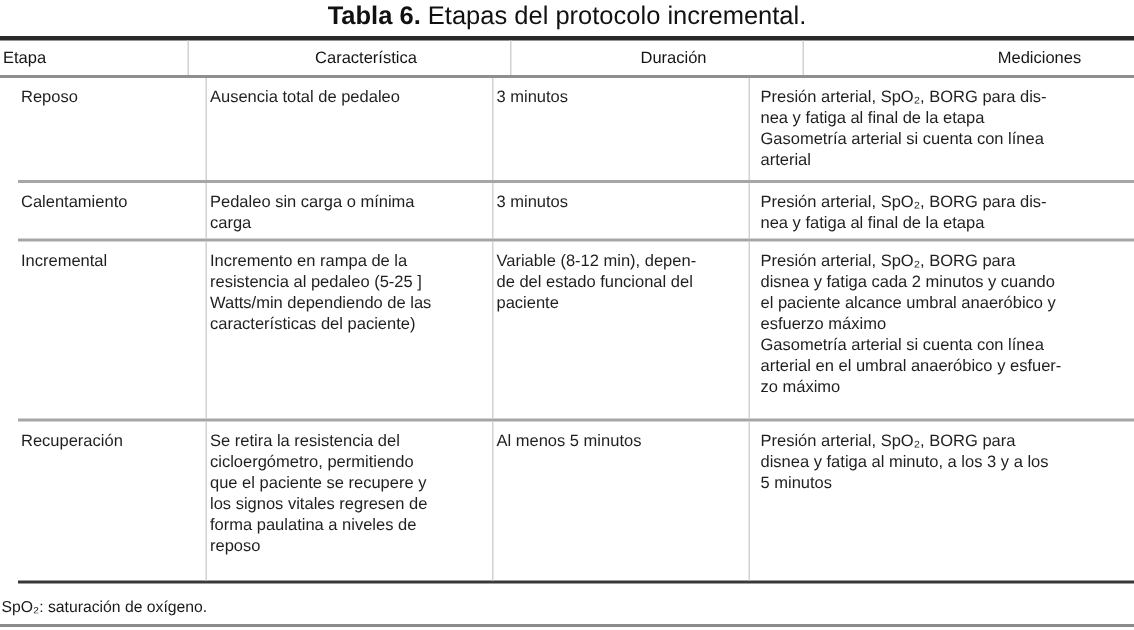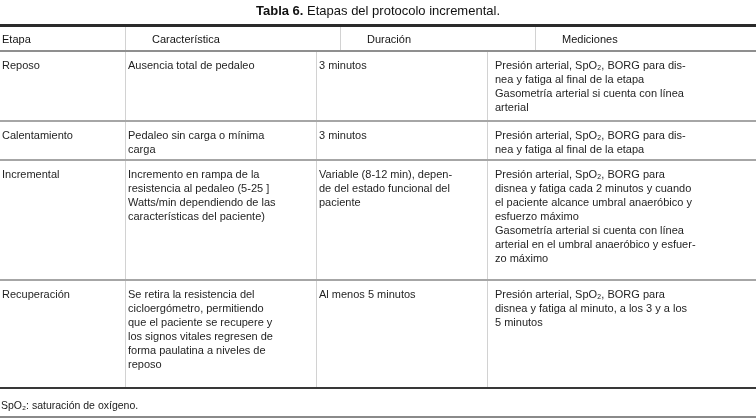--- a/index.html
+++ b/index.html
@@ -13,21 +13,21 @@
     height: 420px;
     background: #ffffff;
     font-family: "Liberation Sans", "DejaVu Sans", sans-serif;
     color: #1f1f1f;
     overflow: hidden;
   }
   .title {
     height: 21px;
     padding-top: 3px;
     text-align: center;
-    font-size: 13px;
+    font-size: 17px;
     line-height: 16px;
     color: #111;
   }
   .title .bold { font-weight: bold; }
   .rule-top { border-top: 3px solid #2a2a2a; }
   .grid {
     display: grid;
     grid-template-columns: 126px 191px 171px 268px;
   }
   .cell {
@@ -42,28 +42,29 @@
   .cell:last-child { border-right: none; }
   .cell.med { padding-left: 7px; }
   .header-row {
     box-sizing: border-box;
     height: 25px;
     border-bottom: 2px solid #8f8f8f;
     gap: 24px;
   }
   .header-row .cell {
     padding-top: 5px;
-    text-align: left;
+    text-align: center;
     white-space: nowrap;
     color: #141414;
   }
   .header-row .cell.first { text-align: left; }
   .body-row {
     box-sizing: border-box;
     border-bottom: 2px solid #a6a6a6;
+    margin-left: 12px;
   }
   .row-1 { height: 70px; }
   .row-2 { height: 39px; }
   .row-3 { height: 120px; }
   .row-4 { height: 108px; border-bottom: 2px solid #383838; }
   .footnote {
     box-sizing: border-box;
     height: 29px;
     padding: 10px 2px 0 1px;
     font-size: 10.5px;

